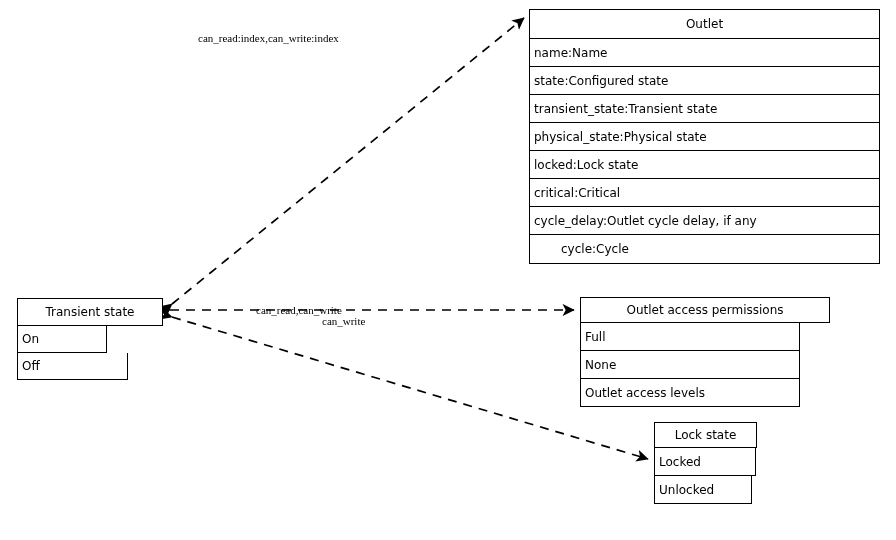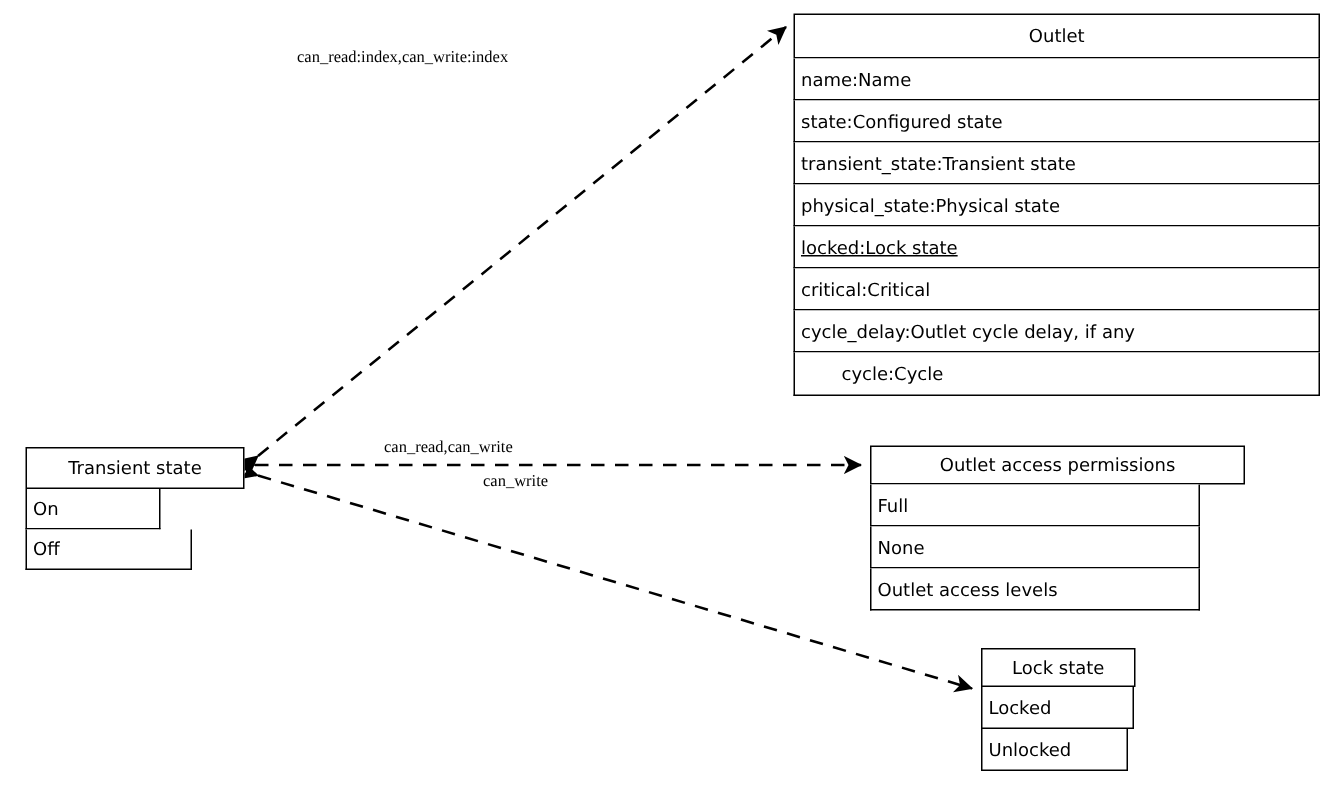--- a/index.html
+++ b/index.html
@@ -87,48 +87,48 @@
       <line x1="170" y1="310" x2="574" y2="310" stroke="#000000" stroke-width="1.7" stroke-dasharray="9,7" marker-end="url(#arrow-end)" marker-start="url(#arrow-start)"></line>
     </g>
 
     <g>
       <line x1="172" y1="317" x2="648" y2="459" stroke="#000000" stroke-width="1.7" stroke-dasharray="9,7" marker-end="url(#arrow-end)" marker-start="url(#arrow-start)"></line>
     </g>
   </svg>
 
   <div class="edge-label" style="left:198px; top:33px;">can_read:index,can_write:index</div>
 
-  <div class="edge-label" style="left:256px; top:293px;">can_read,can_write</div>
+  <div class="edge-label" style="left:256px; top:305px;">can_read,can_write</div>
 
   <div class="edge-label" style="left:322px; top:316px;">can_write</div>
 
   <div class="entity" style="left:529px; top:9px; width:351px;">
     <div class="entity-row header" style="height:30px;">Outlet</div>
     <div class="entity-row attr" style="height:28px;">name:Name</div>
     <div class="entity-row attr" style="height:28px;">state:Configured state</div>
     <div class="entity-row attr" style="height:28px;">transient_state:Transient state</div>
     <div class="entity-row attr" style="height:28px;">physical_state:Physical state</div>
-    <div class="entity-row attr" style="height:28px;text-decoration:underline;">locked:Lock state</div>
+    <div class="entity-row attr" style="height:28px;">locked:Lock state</div>
     <div class="entity-row attr" style="height:28px;">critical:Critical</div>
     <div class="entity-row attr" style="height:28px;">cycle_delay:Outlet cycle delay, if any</div>
     <div class="entity-row attr" style="height:29px;padding-left:31px;">cycle:Cycle</div>
   </div>
 
   <div class="entity" style="left:17px; top:298px;">
     <div class="entity-row header" style="width:146px; height:28px;">Transient state</div>
     <div class="entity-row attr" style="width:90px; height:27px;">On</div>
     <div class="entity-row attr" style="width:111px; height:27px;">Off</div>
   </div>
 
   <div class="entity" style="left:580px; top:297px;">
     <div class="entity-row header" style="width:250px; height:26px;">Outlet access permissions</div>
     <div class="entity-row attr" style="width:220px; height:28px;">Full</div>
     <div class="entity-row attr" style="width:220px; height:28px;">None</div>
     <div class="entity-row attr" style="width:220px; height:28px;">Outlet access levels</div>
   </div>
 
-  <div class="entity" style="left:654px; top:432px;">
+  <div class="entity" style="left:654px; top:422px;">
     <div class="entity-row header" style="width:103px; height:26px;">Lock state</div>
     <div class="entity-row attr" style="width:102px; height:28px;">Locked</div>
     <div class="entity-row attr" style="width:98px; height:28px;">Unlocked</div>
   </div>
 
 </div>
 
 </body></html>

